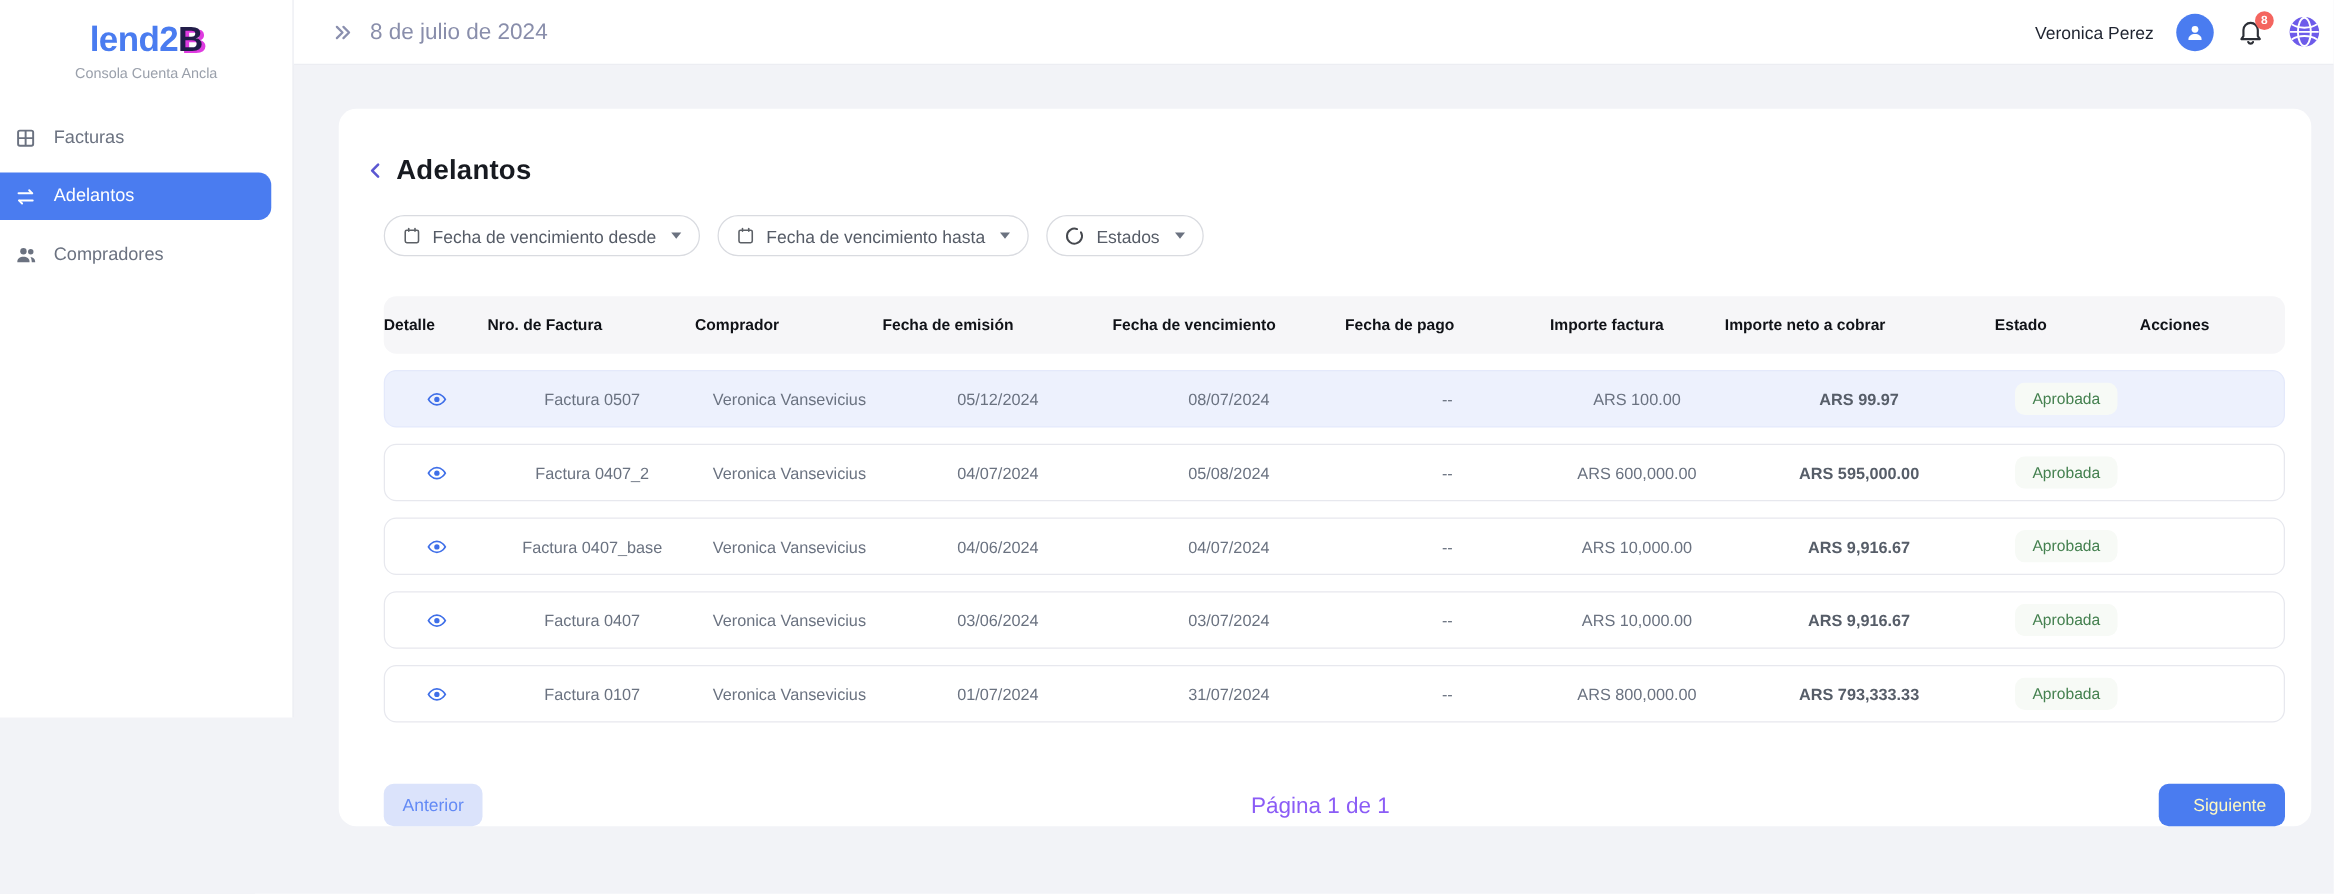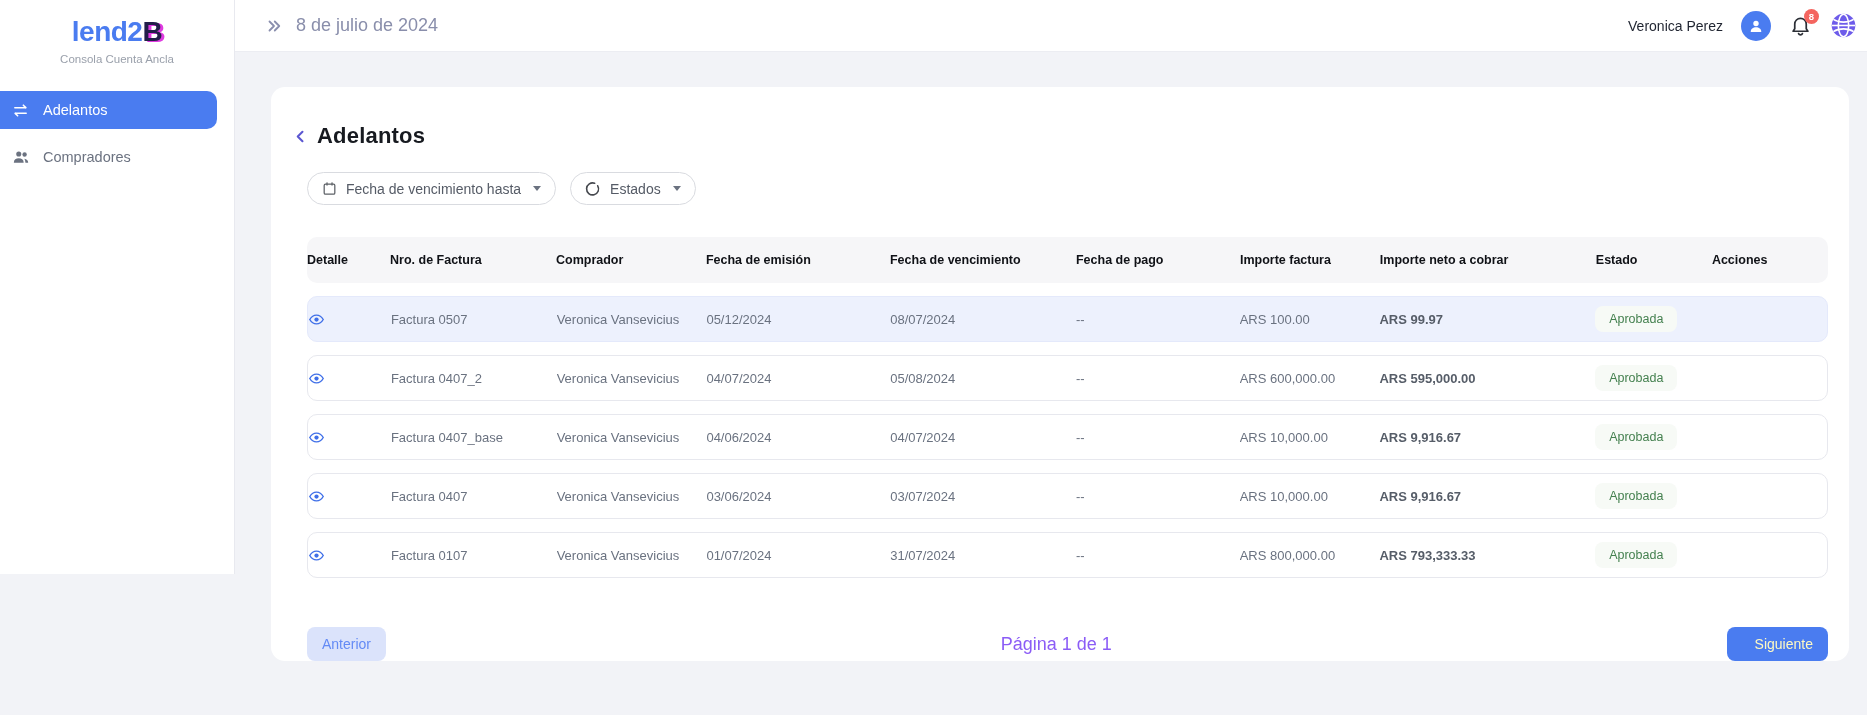--- a/index.html
+++ b/index.html
@@ -63,21 +63,21 @@
   .caret{width:0;height:0;border-left:4.5px solid transparent;border-right:4.5px solid transparent;border-top:5.5px solid #6b7280;margin-left:3px;}
 
   
   .table{margin-top:32px;}
   .thead,.trow{display:grid;grid-template-columns:5.46% 10.91% 9.86% 12.10% 12.23% 10.78% 9.20% 14.20% 7.63% 7.63%;
     align-items:center;height:46px;}
   .thead{background:#f6f6f8;border-radius:10px;}
   .th{font-size:12.5px;font-weight:700;color:#101217;text-align:left;}
   .trow{background:#fff;border:1px solid #e7e8ee;border-radius:10px;margin-top:13px;}
   .trow.highlight{background:var(--row_highlight);border-color:#e4e9fb;}
-  .td{font-size:13px;color:#6a7280;text-align:left;overflow:hidden;text-overflow:ellipsis;white-space:nowrap;}
+  .td{font-size:13px;color:#6a7280;text-align:center;overflow:hidden;text-overflow:ellipsis;white-space:nowrap;}
   .td.neto{font-weight:700;color:#565d68;}
   .eye{display:inline-flex;cursor:pointer;vertical-align:middle;}
   .badge{display:inline-block;padding:6px 14px;border-radius:8px;background:var(--badge_green_bg);
     color:var(--badge_green_text);font-size:12.5px;}
 
   
   .pagination{margin-top:49px;display:flex;align-items:center;justify-content:space-between;}
   .btn{border:none;border-radius:8px;font-size:14px;font-family:"Liberation Sans",sans-serif;
     padding:9px 15px;cursor:pointer;}
   .btn-prev{background:var(--accent_light);color:#638af5;}
@@ -89,20 +89,30 @@
 
 <div class="app">
 
   <aside class="sidebar">
     <div class="logo">
       <span class="l1">lend2</span><span class="l2">B</span>
     </div>
     <div class="logo-sub">Consola Cuenta Ancla</div>
 
     <nav class="menu">
+      <div class="menu-item">
+        <span class="mi">
+          <svg width="17" height="17" viewBox="0 0 24 24" fill="none" stroke="currentColor" stroke-width="2.2">
+              <rect x="3.5" y="3.5" width="17" height="17" rx="2"></rect>
+              <line x1="3.5" y1="12" x2="20.5" y2="12"></line>
+              <line x1="12" y1="3.5" x2="12" y2="20.5"></line>
+            </svg>
+        </span>
+        <span>Facturas</span>
+      </div>
       <div class="menu-item active">
         <span class="mi">
           <svg width="17" height="17" viewBox="0 0 24 24" fill="none" stroke="currentColor" stroke-width="2.2" stroke-linecap="round" stroke-linejoin="round">
               <path d="M4 8h15"></path>
               <path d="M16 4.5 19.5 8"></path>
               <path d="M20 16H5"></path>
               <path d="M8 19.5 4.5 16"></path>
             </svg>
         </span>
         <span>Adelantos</span>
@@ -168,20 +178,29 @@
         <div class="title-row">
           <span class="back">
             <svg width="19" height="19" viewBox="0 0 24 24" fill="none" stroke="#5b57d1" stroke-width="2.6" stroke-linecap="round" stroke-linejoin="round">
                 <path d="M14.5 6 8.5 12l6 6"></path>
               </svg>
           </span>
           <h1 class="page-title">Adelantos</h1>
         </div>
 
         <div class="filters">
+          <div class="pill">
+            <svg width="15" height="15" viewBox="0 0 24 24" fill="none" stroke="#5c6066" stroke-width="2" stroke-linecap="round">
+                <rect x="3.5" y="5" width="17" height="16" rx="2"></rect>
+                <line x1="8" y1="2.8" x2="8" y2="6.5"></line>
+                <line x1="16" y1="2.8" x2="16" y2="6.5"></line>
+              </svg>
+            <span>Fecha de vencimiento desde</span>
+            <span class="caret"></span>
+          </div>
           <div class="pill">
             <svg width="15" height="15" viewBox="0 0 24 24" fill="none" stroke="#5c6066" stroke-width="2" stroke-linecap="round">
                 <rect x="3.5" y="5" width="17" height="16" rx="2"></rect>
                 <line x1="8" y1="2.8" x2="8" y2="6.5"></line>
                 <line x1="16" y1="2.8" x2="16" y2="6.5"></line>
               </svg>
             <span>Fecha de vencimiento hasta</span>
             <span class="caret"></span>
           </div>
           <div class="pill">

